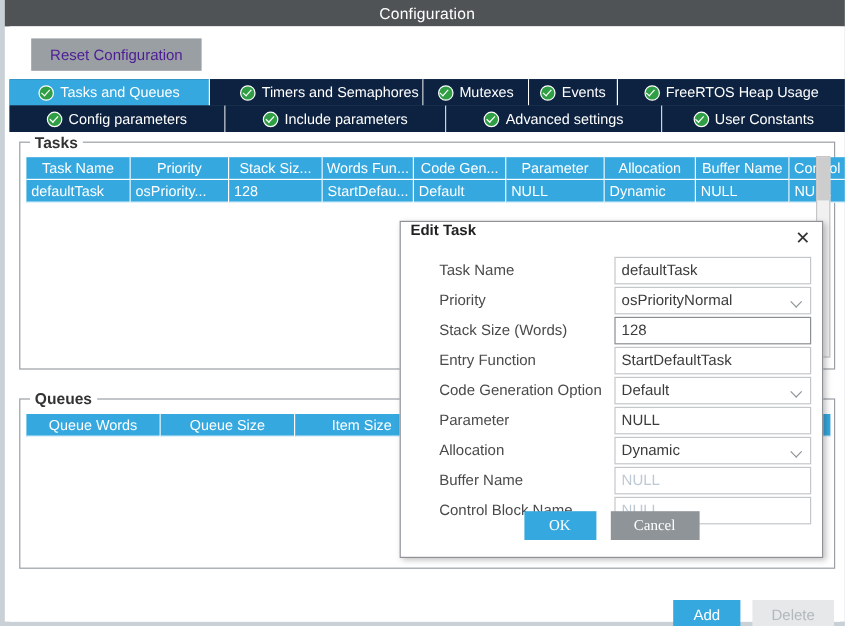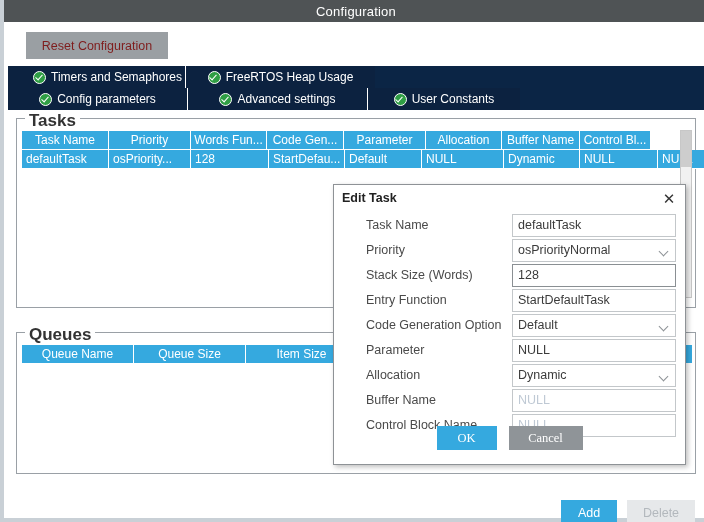--- a/index.html
+++ b/index.html
@@ -31,21 +31,21 @@
   
   .content{
     position:absolute;left:4px;top:22px;width:696px;height:496px;
     background:#ffffff;
     box-sizing:border-box;
   }
   
   .reset-btn{
     position:absolute;left:18px;top:10px;width:142px;height:27px;
     background:#9a9fa3;
-    color:#7f1d1d;
+    color:#4c1d95;
     border:none;
     font-size:12.5px;
     font-family:inherit;
     display:flex;align-items:center;justify-content:center;
     cursor:pointer;
   }
   
   .tabrow{
     position:absolute;left:0;height:22px;display:flex;
     width:696px;
@@ -87,21 +87,21 @@
   .groupbox{
     position:absolute;
     border:1px solid #9aa0a6;
     box-sizing:border-box;
     background:#ffffff;
   }
   .group-legend{
     position:absolute;top:-8px;left:8px;
     background:#ffffff;
     padding:0 4px;
-    font-size:17px;
+    font-size:13px;
     font-weight:bold;
     color:#333;
   }
   #tasks-group{left:8px;top:96px;width:680px;height:190px;}
   #queues-group{left:8px;top:310px;width:680px;height:142px;}
   
   .grid{
     position:absolute;left:5px;top:12px;
     display:flex;flex-direction:column;
     font-size:12px;
@@ -169,21 +169,21 @@
   .dialog{
     position:absolute;left:329px;top:184px;width:353px;height:281px;
     background:#ffffff;
     border:1px solid #8e9296;
     box-sizing:border-box;
     box-shadow:2px 2px 5px rgba(0,0,0,.25);
     z-index:50;
   }
   .dlg-title{
     position:absolute;left:0;top:0;width:100%;height:26px;
-    display:flex;align-items:center;
+    display:flex;align-items:flex-start;
     box-sizing:border-box;padding:0 8px;
   }
   .dlg-title-text{font-size:12.5px;font-weight:bold;color:#222;}
   .dlg-close{
     position:absolute;right:6px;top:4px;width:20px;height:18px;
     display:flex;align-items:center;justify-content:center;
     font-size:15px;color:#333;cursor:pointer;line-height:1;
   }
   .dlg-form{position:absolute;left:0;top:28px;width:100%;}
   .frow{display:flex;align-items:center;height:24px;margin-bottom:1px;}
@@ -226,50 +226,67 @@
 
   <div class="titlebar">
     <span>Configuration</span>
   </div>
 
   <div class="content">
 
     <button class="reset-btn">Reset Configuration</button>
 
     <div class="tabrow tabrow1" id="tabrow1">
+        <div class="tab active" style="width: 167px;">
+          <span class="chk"></span>
+          <span>Tasks and Queues</span>
+        </div>
         <div class="tab" style="width: 178px; padding-left: 28px;">
           <span class="chk"></span>
           <span>Timers and Semaphores</span>
+        </div>
+        <div class="tab" style="width: 88px;">
+          <span class="chk"></span>
+          <span>Mutexes</span>
+        </div>
+        <div class="tab" style="width: 74px;">
+          <span class="chk"></span>
+          <span>Events</span>
         </div>
         <div class="tab" style="width: 189px;">
           <span class="chk"></span>
           <span>FreeRTOS Heap Usage</span>
         </div>
       </div>
     <div class="tabrow tabrow2" id="tabrow2">
         <div class="tab" style="width: 180px;">
           <span class="chk"></span>
           <span>Config parameters</span>
+        </div>
+        <div class="tab" style="width: 184px;">
+          <span class="chk"></span>
+          <span>Include parameters</span>
         </div>
         <div class="tab" style="width: 180px;">
           <span class="chk"></span>
           <span>Advanced settings</span>
         </div>
         <div class="tab" style="width: 152px;">
           <span class="chk"></span>
           <span>User Constants</span>
         </div>
       </div>
 
     <div class="groupbox" id="tasks-group">
       <span class="group-legend">Tasks</span>
       <div class="grid" id="tasks-grid">
           <div class="grid-row head">
             <div class="gcell c0">Task Name</div>
             <div class="gcell c1">Priority</div>
+            <div class="gcell c2">Stack Siz...</div>
             <div class="gcell c3">Words Fun...</div>
             <div class="gcell c4">Code Gen...</div>
             <div class="gcell c5">Parameter</div>
             <div class="gcell c6">Allocation</div>
             <div class="gcell c7">Buffer Name</div>
             <div class="gcell c8">Control Bl...</div>
           </div>
           <div class="grid-row body">
             <div class="gcell c0">defaultTask</div>
             <div class="gcell c1">osPriority...</div>
@@ -285,21 +302,21 @@
       <div class="vscroll">
         <div class="thumb"></div>
       </div>
       <div class="annotation">均保持默认即可</div>
     </div>
 
     <div class="groupbox" id="queues-group">
       <span class="group-legend">Queues</span>
       <div class="grid" id="queues-grid">
           <div class="grid-row head">
-            <div class="gcell q0">Queue Name</div>
+            <div class="gcell q0">Queue Words</div>
             <div class="gcell q1">Queue Size</div>
             <div class="gcell q2">Item Size</div>
             <div class="gcell q3"></div>
             <div class="gcell q4"></div>
             <div class="gcell q5"></div>
           </div>
         </div>
     </div>
 
     <button class="btn btn-primary" id="add-button">Add</button>

